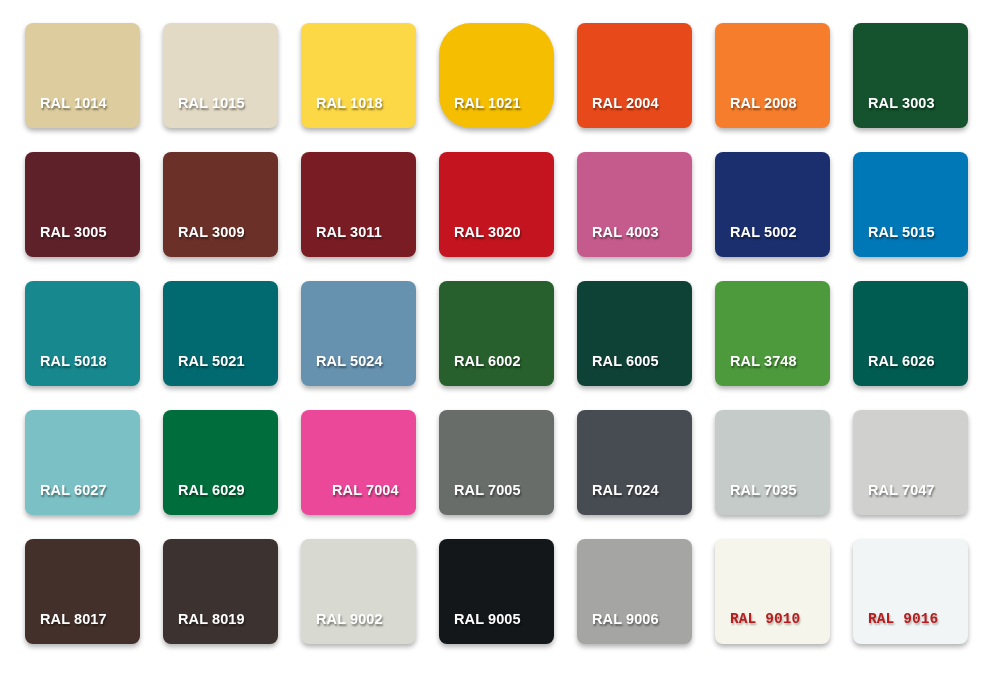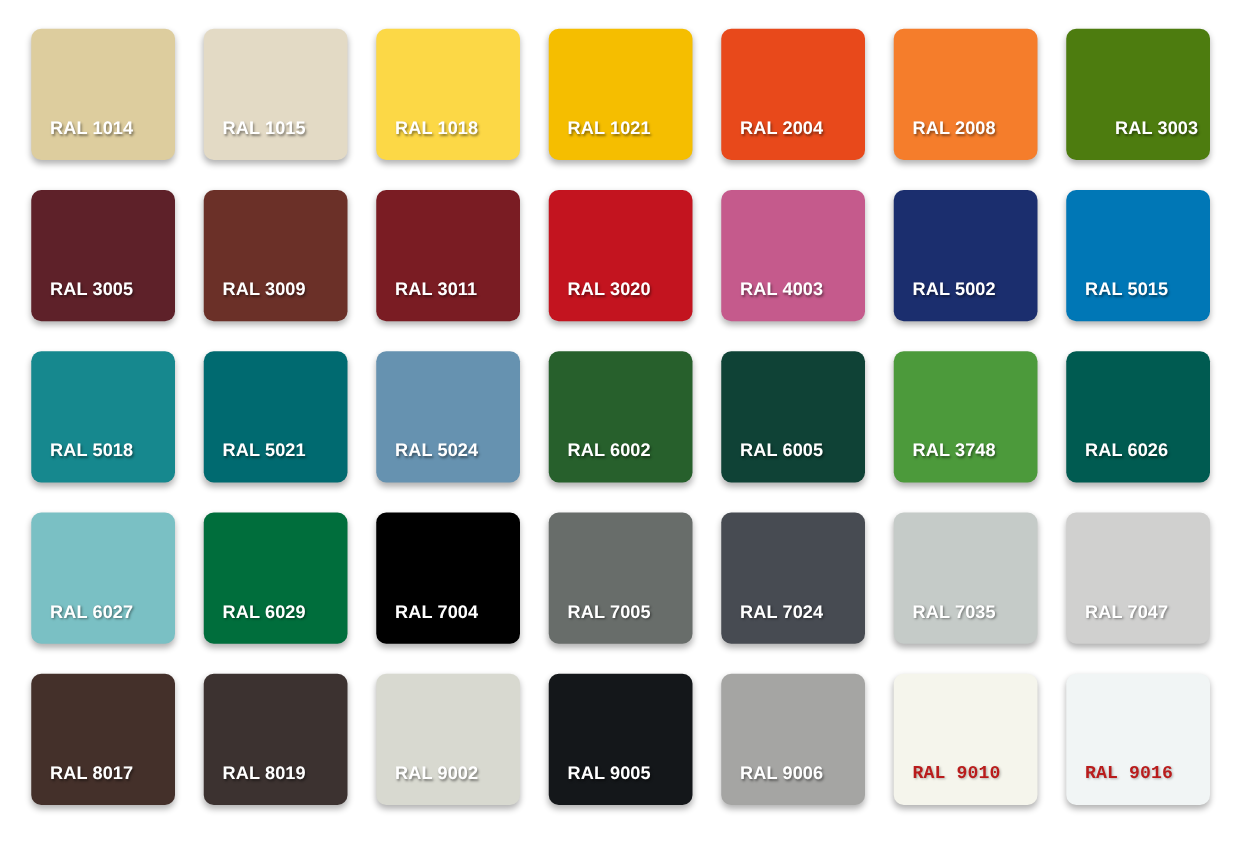--- a/index.html
+++ b/index.html
@@ -64,30 +64,30 @@
 <div id="palette-grid">
     <div class="swatch" style="background-color: rgb(221, 205, 158);">
       <span class="swatch-label">RAL 1014</span>
     </div>
     <div class="swatch" style="background-color: rgb(227, 218, 197);">
       <span class="swatch-label">RAL 1015</span>
     </div>
     <div class="swatch" style="background-color: rgb(252, 216, 70);">
       <span class="swatch-label">RAL 1018</span>
     </div>
-    <div class="swatch" style="background-color: rgb(245, 190, 0);">
+    <div class="swatch" style="background-color: rgb(245, 190, 0); border-radius: 32px;">
       <span class="swatch-label">RAL 1021</span>
     </div>
     <div class="swatch" style="background-color: rgb(232, 73, 27);">
       <span class="swatch-label">RAL 2004</span>
     </div>
     <div class="swatch" style="background-color: rgb(245, 125, 43);">
       <span class="swatch-label">RAL 2008</span>
     </div>
-    <div class="swatch" style="background-color: #4d7c0f; padding-left: 24px;">
+    <div class="swatch" style="background-color: #14532d;">
       <span class="swatch-label">RAL 3003</span>
     </div>
     <div class="swatch" style="background-color: rgb(94, 33, 41);">
       <span class="swatch-label">RAL 3005</span>
     </div>
     <div class="swatch" style="background-color: rgb(107, 48, 40);">
       <span class="swatch-label">RAL 3009</span>
     </div>
     <div class="swatch" style="background-color: rgb(122, 28, 35);">
       <span class="swatch-label">RAL 3011</span>
@@ -124,21 +124,21 @@
     </div>
     <div class="swatch" style="background-color: rgb(0, 91, 81);">
       <span class="swatch-label">RAL 6026</span>
     </div>
     <div class="swatch" style="background-color: rgb(122, 192, 196);">
       <span class="swatch-label">RAL 6027</span>
     </div>
     <div class="swatch" style="background-color: rgb(0, 110, 60);">
       <span class="swatch-label">RAL 6029</span>
     </div>
-    <div class="swatch" style="background-color: #000000;">
+    <div class="swatch" style="background-color: #ec4899; padding-left: 16px;">
       <span class="swatch-label">RAL 7004</span>
     </div>
     <div class="swatch" style="background-color: rgb(104, 109, 106);">
       <span class="swatch-label">RAL 7005</span>
     </div>
     <div class="swatch" style="background-color: rgb(71, 75, 82);">
       <span class="swatch-label">RAL 7024</span>
     </div>
     <div class="swatch" style="background-color: rgb(197, 203, 200);">
       <span class="swatch-label">RAL 7035</span>

